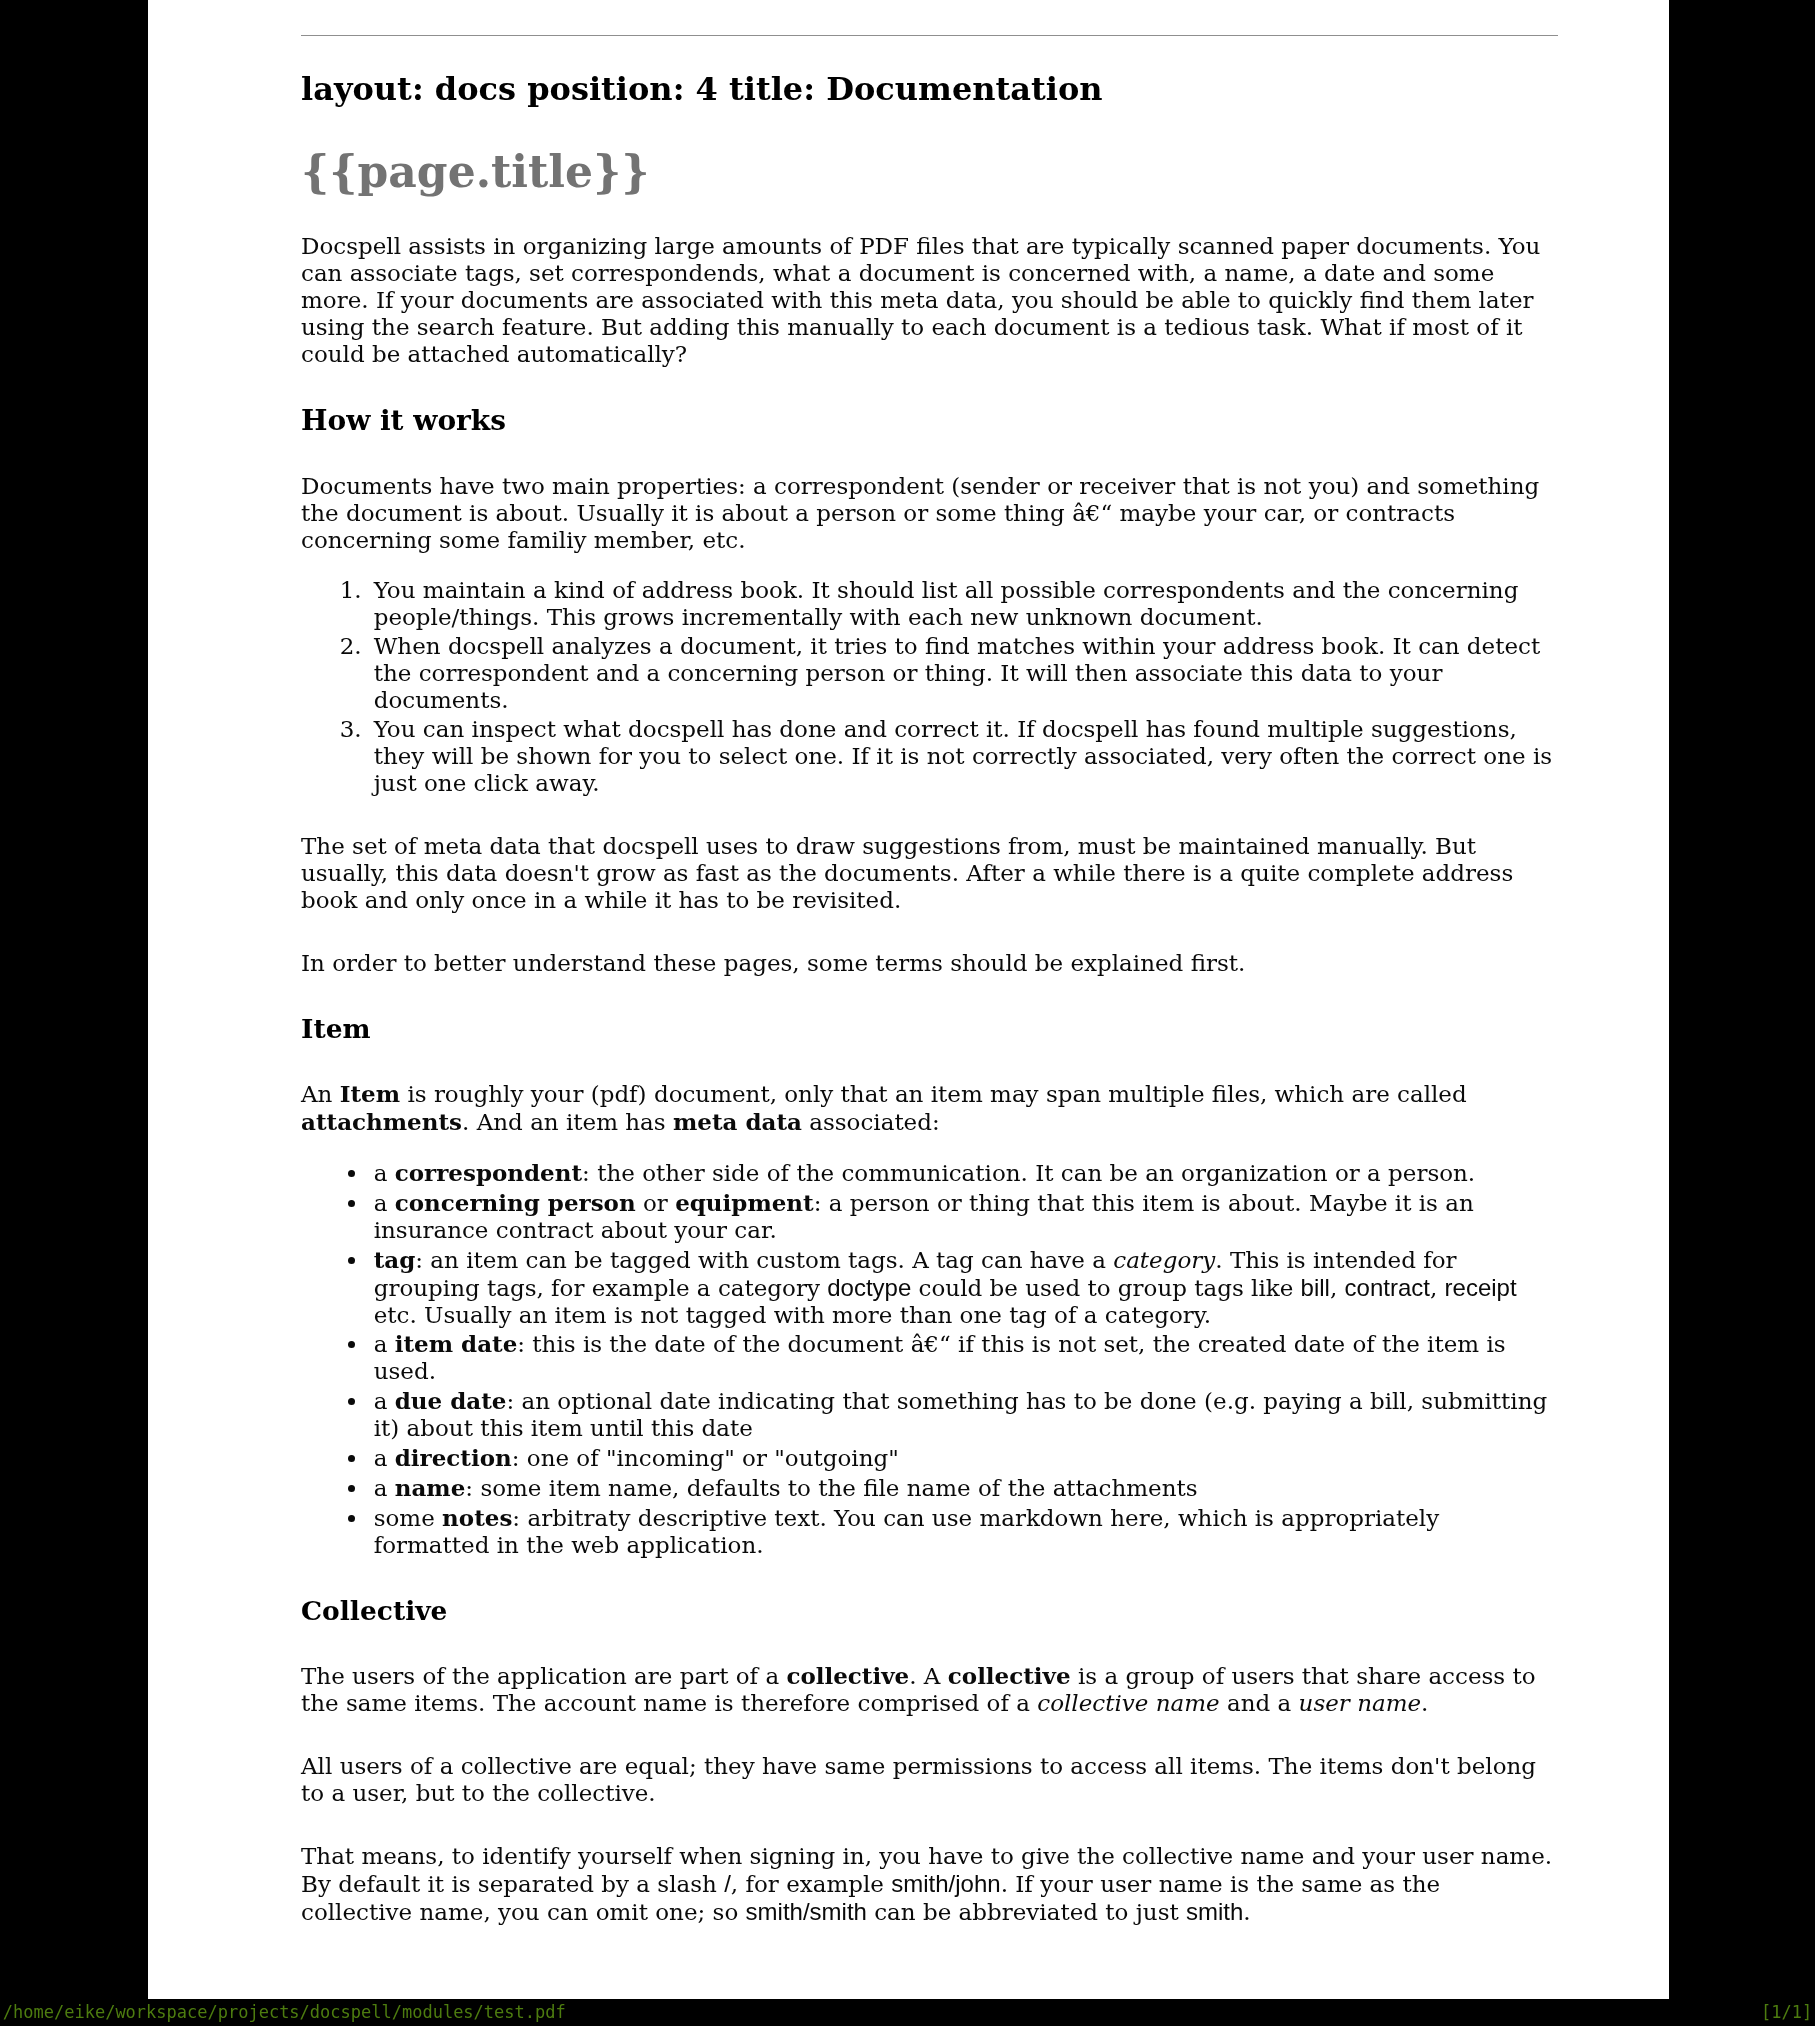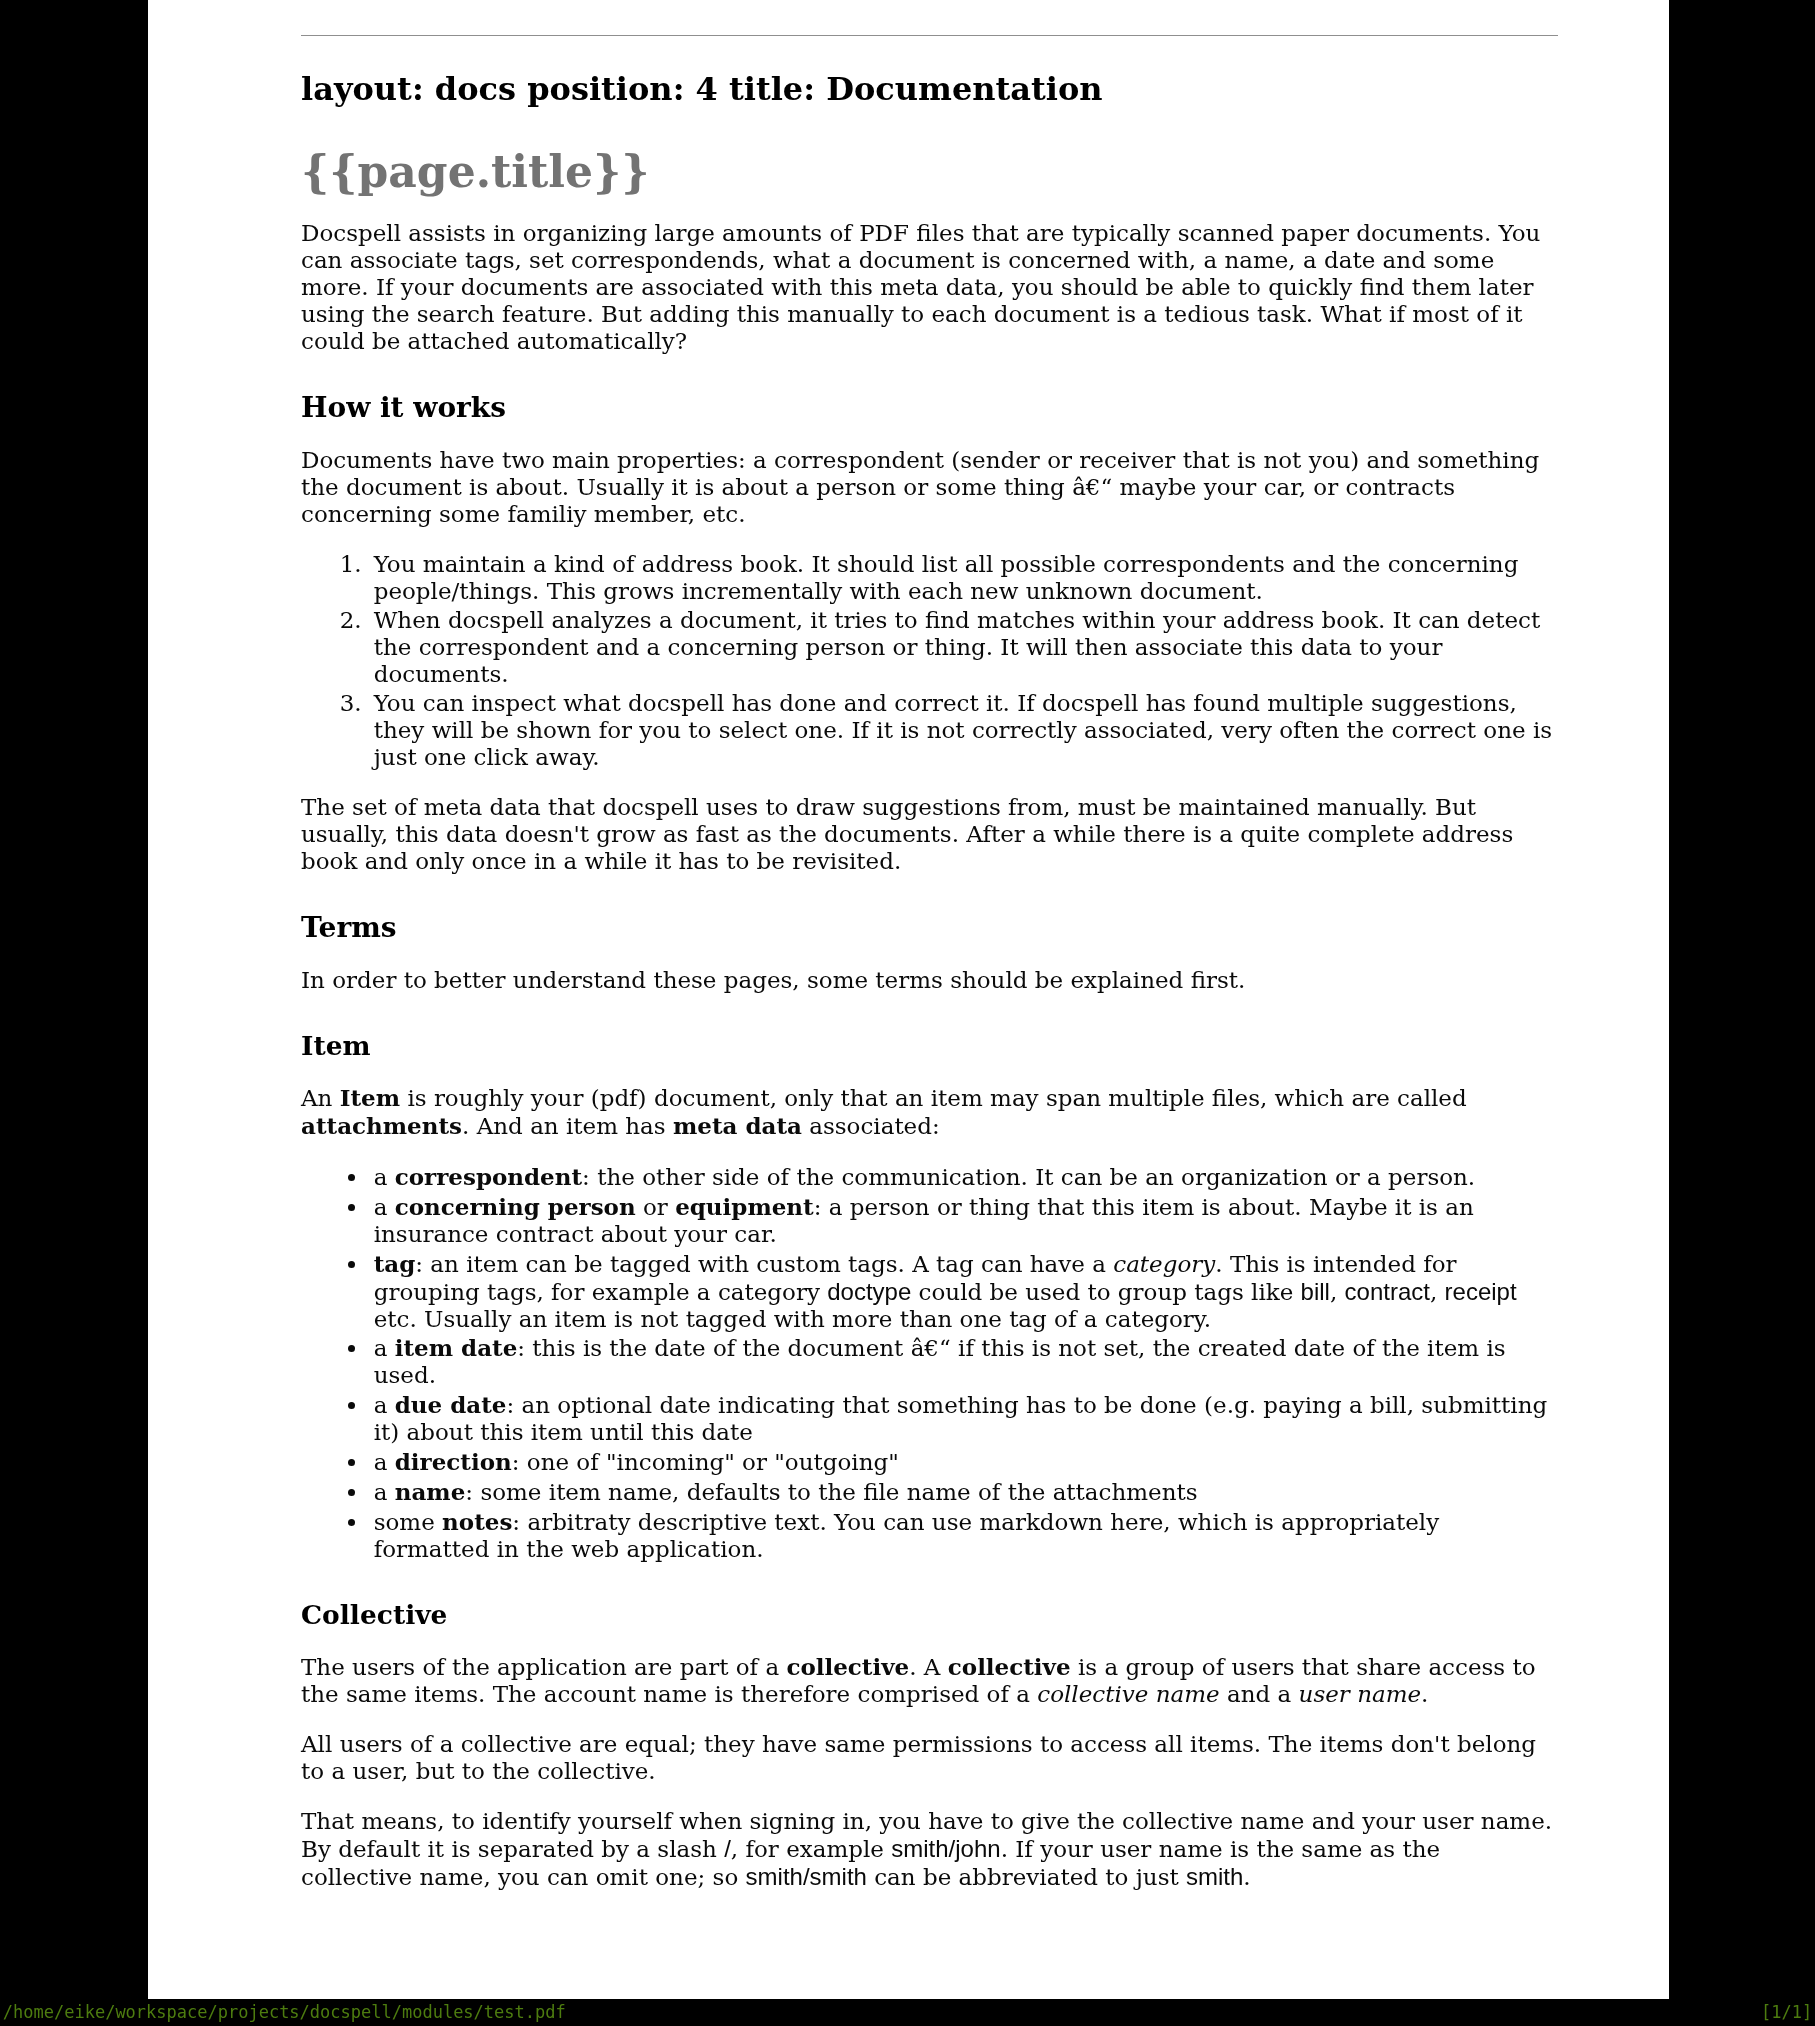--- a/index.html
+++ b/index.html
@@ -17,21 +17,21 @@
   }
   .page-content { padding: 0 111px 0 153px; }
   .top-rule {
     border: 0; border-top: 1.9px solid #8f8f8f;
     margin-top: 35px; width: 100%;
   }
   .meta-heading { font-size: 32px; font-weight: bold; margin-top: 34px; color: #000; }
   .page-title { font-size: 44px; font-weight: bold; margin-top: 38px; color: #737373; }
   h2.section-heading { font-size: 28px; font-weight: bold; margin-top: 36px; color: #000; }
   h3.subsection-heading { font-size: 26.5px; font-weight: bold; margin-top: 36px; color: #000; }
-  p.body-par { font-size: 23px; line-height: 27px; margin-top: 23px; }
+  p.body-par { font-size: 23px; line-height: 27px; margin-top: 36px; }
   ol.steps-list, ul.bullet-list {
     font-size: 23px; line-height: 27px;
     margin-top: 23px; padding-left: 68px;
   }
   ol.steps-list li, ul.bullet-list li { padding-left: 4.7px; margin-bottom: 1.9px; }
   .b { font-weight: bold; }
   .i { font-style: italic; }
   .c {
     font-family: Liberation Sans, sans-serif;
     font-size: 24px;
@@ -68,21 +68,20 @@
       <p class="body-par"><span>Documents have two main properties: a correspondent (sender or receiver that is not you) and something the document is about. Usually it is about a person or some thing â€“ maybe your car, or contracts concerning some familiy member, etc.</span></p>
 
       <ol class="steps-list">
           <li><span>You maintain a kind of address book. It should list all possible correspondents and the concerning people/things. This grows incrementally with each new unknown document.</span></li>
           <li><span>When docspell analyzes a document, it tries to find matches within your address book. It can detect the correspondent and a concerning person or thing. It will then associate this data to your documents.</span></li>
           <li><span>You can inspect what docspell has done and correct it. If docspell has found multiple suggestions, they will be shown for you to select one. If it is not correctly associated, very often the correct one is just one click away.</span></li>
         </ol>
 
       <p class="body-par"><span>The set of meta data that docspell uses to draw suggestions from, must be maintained manually. But usually, this data doesn't grow as fast as the documents. After a while there is a quite complete address book and only once in a while it has to be revisited.</span></p>
 
-      <h2 class="section-heading">Terms</h2>
 
       <p class="body-par"><span>In order to better understand these pages, some terms should be explained first.</span></p>
 
       <h3 class="subsection-heading">Item</h3>
 
       <p class="body-par"><span>An </span><span class="b">Item</span><span> is roughly your (pdf) document, only that an item may span multiple files, which are called </span><span class="b">attachments</span><span>. And an item has </span><span class="b">meta data</span><span> associated:</span></p>
 
       <ul class="bullet-list">
           <li><span>a </span><span class="b">correspondent</span><span>: the other side of the communication. It can be an organization or a person.</span></li>
           <li><span>a </span><span class="b">concerning person</span><span> or </span><span class="b">equipment</span><span>: a person or thing that this item is about. Maybe it is an insurance contract about your car.</span></li>

